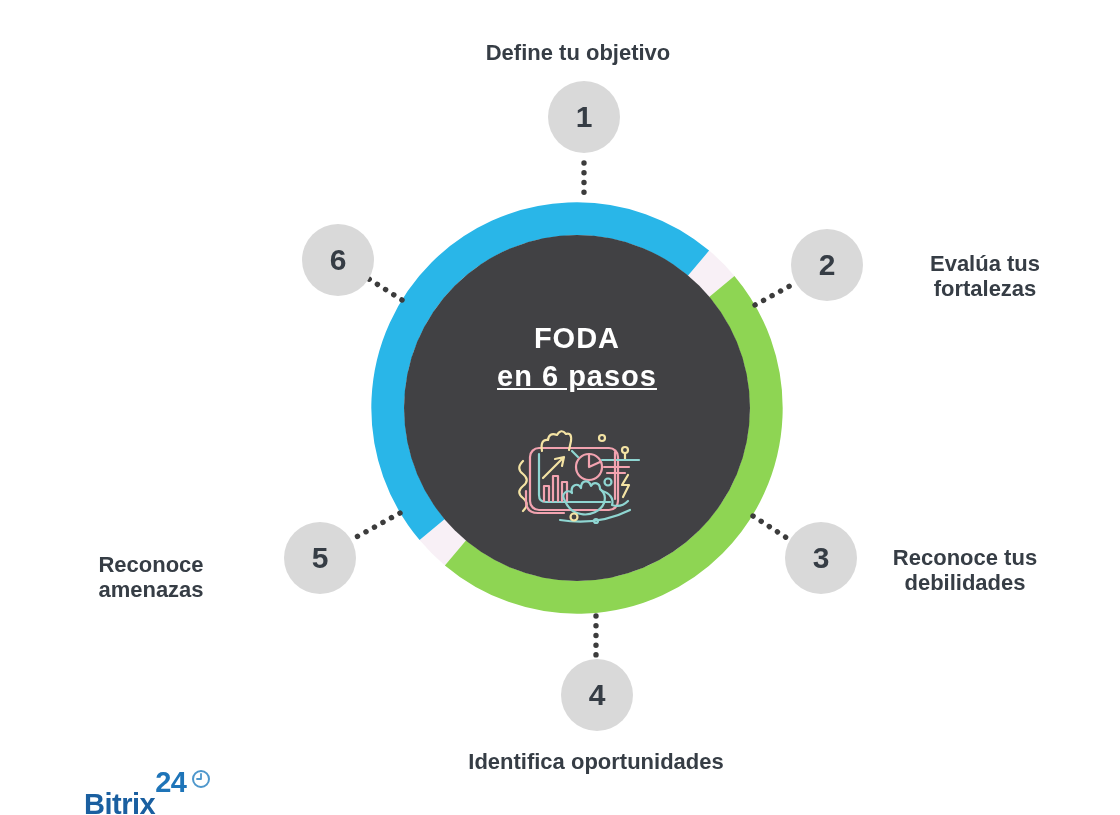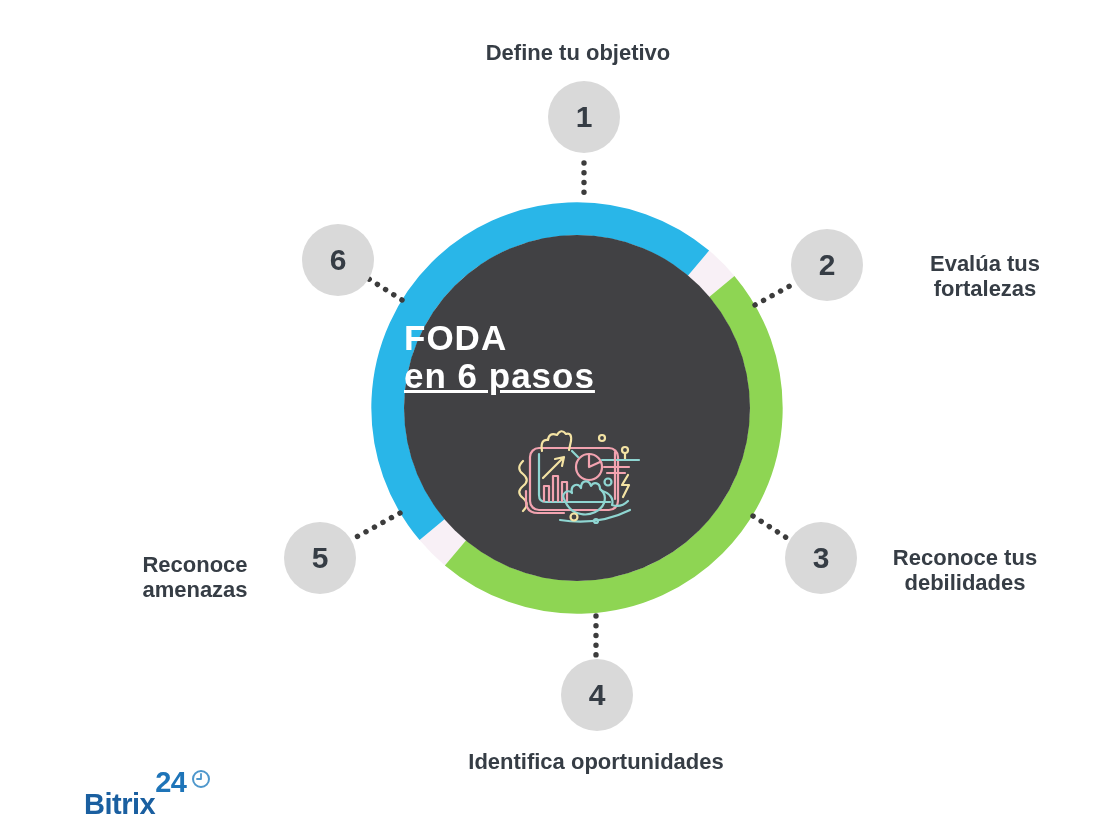--- a/index.html
+++ b/index.html
@@ -11,40 +11,40 @@
   *{margin:0;padding:0;box-sizing:border-box;}
   html,body{background:#ffffff;}
   body{font-family:"Liberation Sans","DejaVu Sans",sans-serif;}
   .canvas{position:relative;width:1120px;height:815px;background:var(--white);overflow:hidden;}
   .ring-svg{position:absolute;left:0;top:0;width:1120px;height:815px;}
   .center-circle{
     position:absolute;left:577px;top:408px;width:346px;height:346px;
     transform:translate(-50%,-50%);border-radius:50%;background:var(--dark);
   }
   .center-title{
-    position:absolute;left:0;width:100%;color:var(--white);
-    font-size:35px;font-weight:700;letter-spacing:1px;line-height:34px;
+    position:absolute;left:0;width:100%;text-align:center;color:var(--white);
+    font-size:29px;font-weight:700;letter-spacing:1px;line-height:34px;
   }
   .center-title.line1{top:86px;}
   .center-title.line2{top:124px;text-decoration:underline;}
   .illustration{position:absolute;left:94px;top:186px;width:170px;height:120px;}
   .step-circle{
     position:absolute;width:72px;height:72px;border-radius:50%;background:var(--badge);
     transform:translate(-50%,-50%);display:flex;align-items:center;justify-content:center;
     color:var(--text);font-size:30px;font-weight:700;
   }
   .step-label{
     position:absolute;transform:translate(-50%,-50%);text-align:center;
     color:var(--text);font-size:22px;font-weight:700;line-height:25px;white-space:pre-line;
   }
   .pos-c1{left:584px;top:117px;} .pos-l1{left:578px;top:52px;}
   .pos-c2{left:827px;top:265px;} .pos-l2{left:985px;top:276px;}
   .pos-c3{left:821px;top:558px;} .pos-l3{left:965px;top:570px;}
   .pos-c4{left:597px;top:695px;} .pos-l4{left:596px;top:761px;}
-  .pos-c5{left:320px;top:558px;} .pos-l5{left:151px;top:577px;margin-left:44px;}
+  .pos-c5{left:320px;top:558px;} .pos-l5{left:151px;top:577px;}
   .pos-c6{left:338px;top:260px;} .pos-l6{left:165px;top:262px;}
   .logo{
     position:absolute;left:84px;top:744px;display:flex;align-items:center;
     font-size:29px;font-weight:700;letter-spacing:-0.5px;
   }
   .logo .brand{color:var(--logoBrand);margin-top:44px;}
   .logo .num{color:var(--logoNumber);}
   .logo .clock{width:20px;height:20px;margin-left:5px;margin-top:-8px;}
 </style>
 </head>

